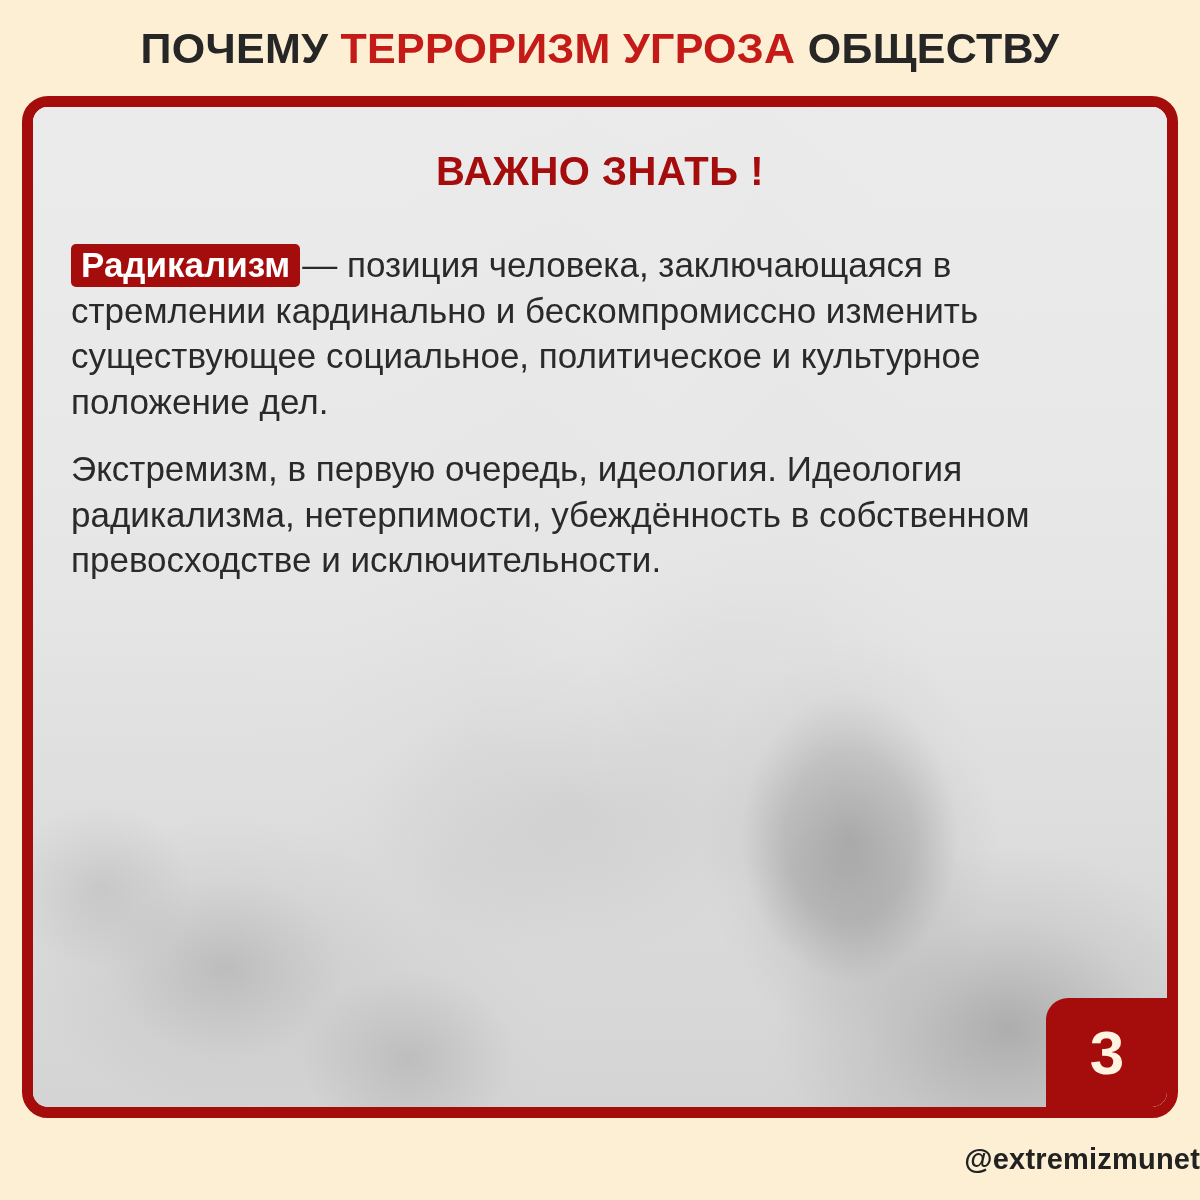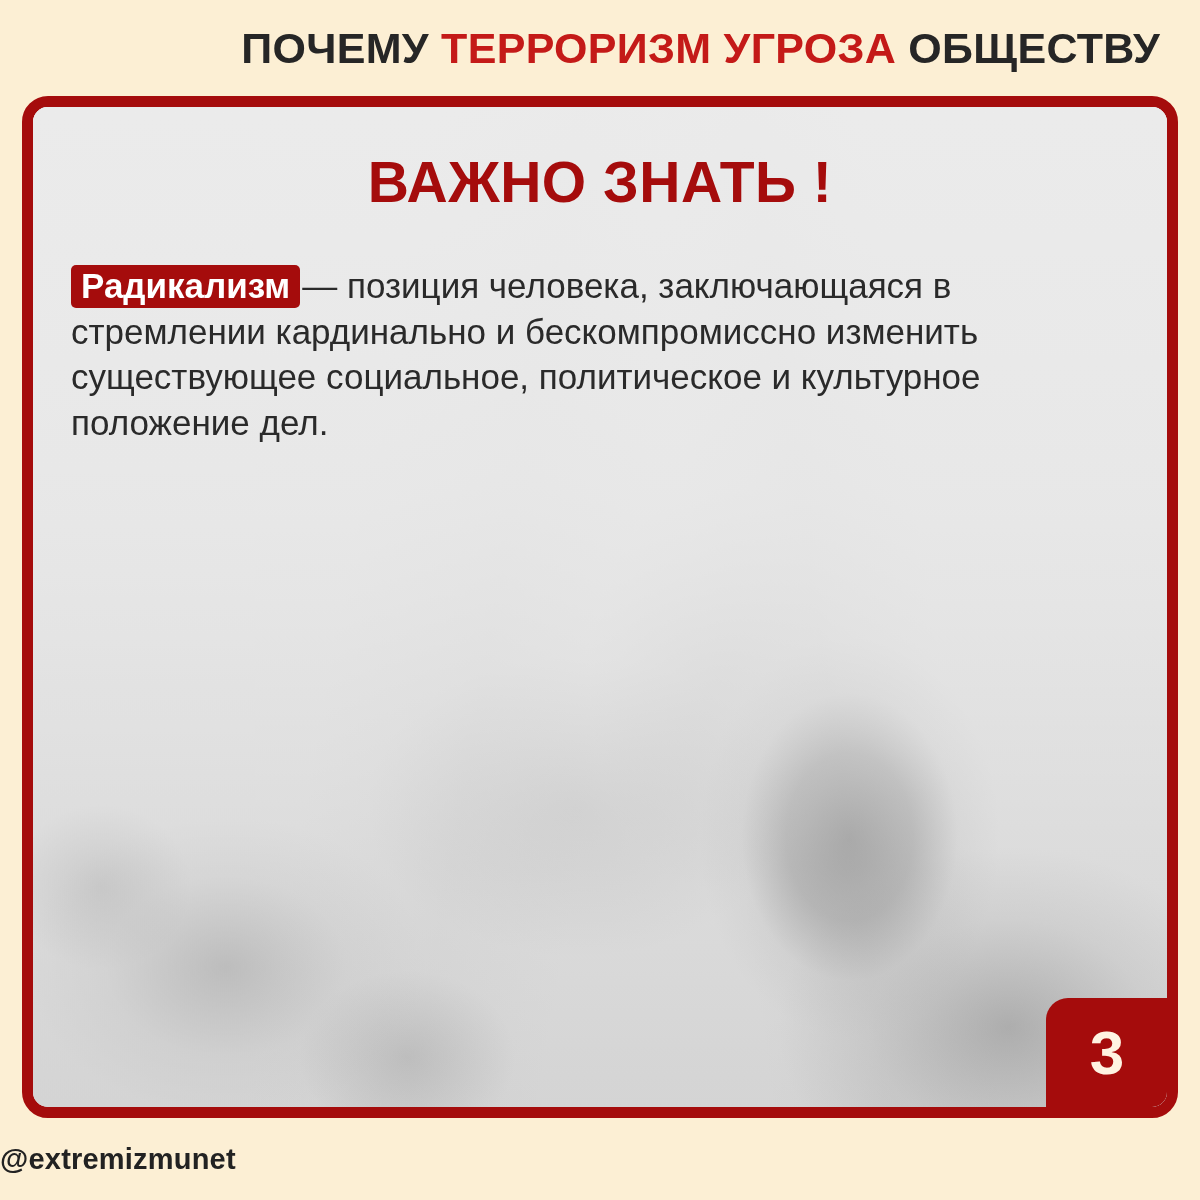--- a/index.html
+++ b/index.html
@@ -15,21 +15,21 @@
     font-family: "Liberation Sans", "DejaVu Sans", sans-serif;
     overflow: hidden;
     position: relative;
   }
 
   
   .header {
     height: 96px;
     display: flex;
     align-items: center;
-    justify-content: flex-end;
+    justify-content: center;
     padding: 0 40px;
     background: #FCEFD4;
   }
 
   .header-title {
     font-size: 43px;
     font-weight: 700;
     letter-spacing: 0.3px;
     line-height: 1;
     white-space: nowrap;
@@ -91,21 +91,21 @@
     position: relative;
     z-index: 3;
     padding: 42px 38px 0 38px;
     height: 100%;
   }
 
   
   .card-heading {
     text-align: center;
     color: #A50C0C;
-    font-size: 57px;
+    font-size: 40px;
     font-weight: 700;
     letter-spacing: 0.5px;
     margin-bottom: 48px;
   }
 
   
   .para {
     color: #2A2A2A;
     font-size: 35px;
     line-height: 1.30;
@@ -147,21 +147,21 @@
     font-size: 62px;
     font-weight: 700;
     line-height: 1;
   }
 
   
   .footer {
     height: 82px;
     display: flex;
     align-items: center;
-    justify-content: flex-start;
+    justify-content: flex-end;
     background: #FCEFD4;
   }
   .footer-handle {
     font-size: 29px;
     font-weight: 700;
     color: #222222;
     letter-spacing: 0.2px;
   }
 </style>
 </head>
@@ -181,20 +181,23 @@
 
     <div class="card-content">
 
       <div class="card-heading">ВАЖНО ЗНАТЬ !</div>
 
       <p class="para">
         <span class="term">Радикализм</span><span>— позиция человека, заключающаяся в стремлении кардинально и бескомпромиссно изменить существующее социальное, политическое и культурное положение дел.</span>
       </p>
 
 
+      <p class="para para-gap">
+        <span>Экстремизм, в первую очередь, идеология. Идеология радикализма, нетерпимости, убеждённость в собственном превосходстве и исключительности.</span>
+      </p>
 
 
     </div>
 
     <div class="page-badge">3</div>
 
   </div>
 </div>
 
 <div class="footer">

